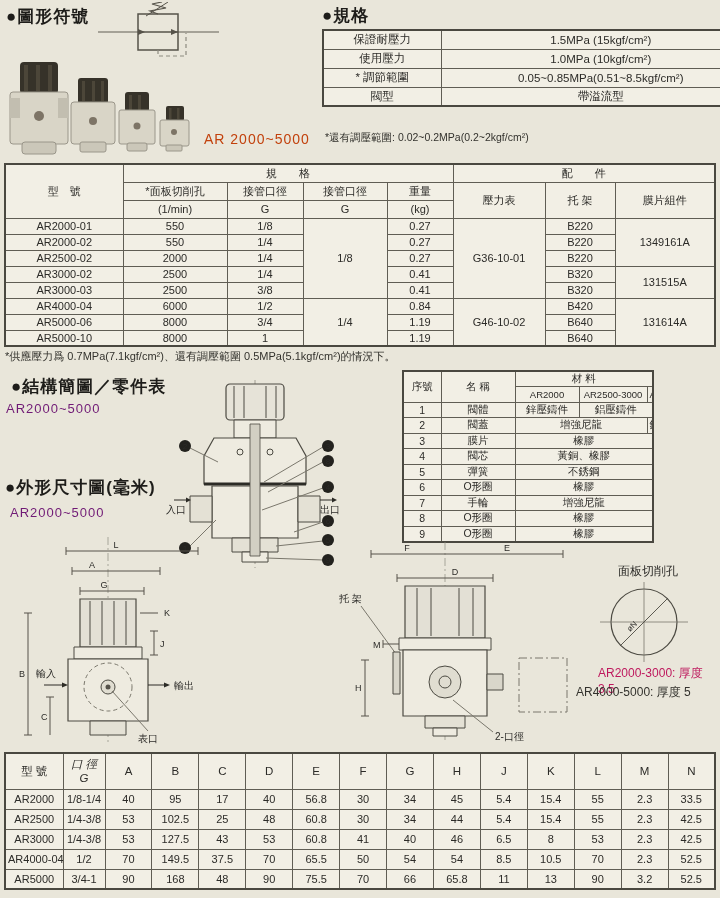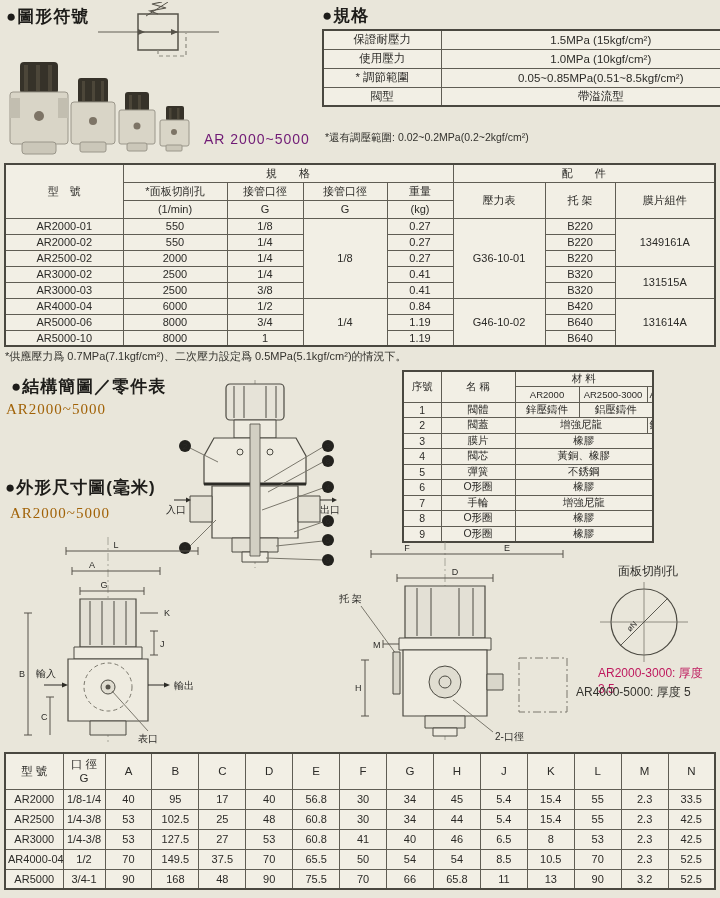--- a/index.html
+++ b/index.html
@@ -6,21 +6,21 @@
   html,body { width:720px; height:898px; }
   body {
     position:relative;
     background:#e9e6da;
     font-family:"Liberation Sans", sans-serif;
     color:#2c2b28;
     overflow:hidden;
   }
   .abs { position:absolute; }
   .sec-title { font-size:17px; font-weight:bold; letter-spacing:1px; color:#1e1d1a; }
-  .sub { font-size:15px; color:#a16207; letter-spacing:1px;font-family:Liberation Serif, serif; }
+  .sub { font-size:13px; color:#701a75; letter-spacing:1px; }
   .note { font-size:10.5px; color:#33322d; }
 
   table { border-collapse:collapse; background:#f2efe5; table-layout:fixed; }
   td { border:1px solid #605d54; font-size:11px; text-align:center; padding:0 2px;
        color:#2c2b28; overflow:hidden; white-space:nowrap; }
   .tframe { border:2px solid #4a4840; }
 
   
   #spec-table { width:440px; }
   #spec-table td { height:19px; font-size:11.5px; }
@@ -87,21 +87,21 @@
   <rect x="119" y="85" width="20" height="8" rx="2" fill="#cbc7b9" stroke="#9a968a"></rect>
 
   <rect x="158" y="48" width="18" height="15" rx="2" fill="#363229"></rect>
   <rect x="161" y="50" width="2.5" height="11" fill="#4c4639"></rect>
     <rect x="169" y="50" width="2.5" height="11" fill="#4c4639"></rect>
   <rect x="152" y="62" width="29" height="26" rx="2" fill="#d9d5c7" stroke="#9a968a"></rect>
   <circle cx="166" cy="74" r="3" fill="#7d7466"></circle>
   <rect x="158" y="87" width="16" height="6" rx="1" fill="#cbc7b9" stroke="#9a968a"></rect>
 </svg>
 
-<div class="abs" style="left:204px; top:131px; font-size:14px; letter-spacing:1px; color:#701a75;">AR 2000~5000</div>
+<div class="abs" style="left:204px; top:131px; font-size:14px; letter-spacing:1px; color:#c2410c;">AR 2000~5000</div>
 
 <div class="abs sec-title" style="left:322px; top:4px;">●規格</div>
 
 <table id="spec-table" class="abs tframe" style="left:322px; top:29px;">
   <colgroup>
       <col style="width:118px">
       <col>
     </colgroup>
   <tbody>
       <tr>
@@ -214,21 +214,21 @@
   </tr>
   <tr>
     <td>AR5000-10</td>
     <td>8000</td>
     <td>1</td>
     <td>1.19</td>
     <td>B640</td>
   </tr>
 </tbody>
   </table>
-<div class="abs note" style="left:5px; top:349px; font-size:11px;">*供應壓力爲 0.7MPa(7.1kgf/cm²)、二次壓力設定爲 0.5MPa(5.1kgf/cm²)的情況下。</div>
+<div class="abs note" style="left:5px; top:349px; font-size:11px;">*供應壓力爲 0.7MPa(7.1kgf/cm²)、還有調壓範圍 0.5MPa(5.1kgf/cm²)的情況下。</div>
 
 <div class="abs sec-title" style="left:5px; top:375px;margin-left:6px;">●結構簡圖／零件表</div>
 <div class="abs sub" style="left:6px; top:401px;">AR2000~5000</div>
 
 <svg class="abs dwg" style="left:160px; top:380px;" width="190" height="188" viewBox="0 0 190 188">
   <line x1="95" y1="0" x2="95" y2="188" stroke="#8e8b80" stroke-width="0.8" stroke-dasharray="8 3 2 3"></line>
 
   <rect x="66" y="4" width="58" height="36" rx="4" fill="#e6e3d8" stroke="#4c4a42" stroke-width="1.2"></rect>
   <line x1="74" y1="6" x2="74" y2="38" stroke="#4c4a42"></line>
     <line x1="84" y1="6" x2="84" y2="38" stroke="#4c4a42"></line>
@@ -484,21 +484,21 @@
       <col>
       <col>
       <col>
       <col>
       <col>
       <col>
   </colgroup>
   <tbody>
       <tr class="h">
     <td>型 號</td>
-    <td style="white-space:normal; line-height:14px;">
+    <td style="white-space:normal; line-height:14px;font-style:italic;">
       <span>口 徑</span><br>
       <span>G</span>
     </td>
     <td>A</td>
     <td>B</td>
     <td>C</td>
     <td>D</td>
     <td>E</td>
     <td>F</td>
     <td>G</td>
@@ -541,21 +541,21 @@
         <td>15.4</td>
     <td>55</td>
         <td>2.3</td>
     <td>42.5</td>
   </tr>
   <tr>
     <td>AR3000</td>
         <td>1/4-3/8</td>
     <td>53</td>
         <td>127.5</td>
-    <td>27</td>
+    <td>43</td>
         <td>53</td>
     <td>60.8</td>
         <td>41</td>
     <td>40</td>
         <td>46</td>
     <td>6.5</td>
         <td>8</td>
     <td>53</td>
         <td>2.3</td>
     <td>42.5</td>

